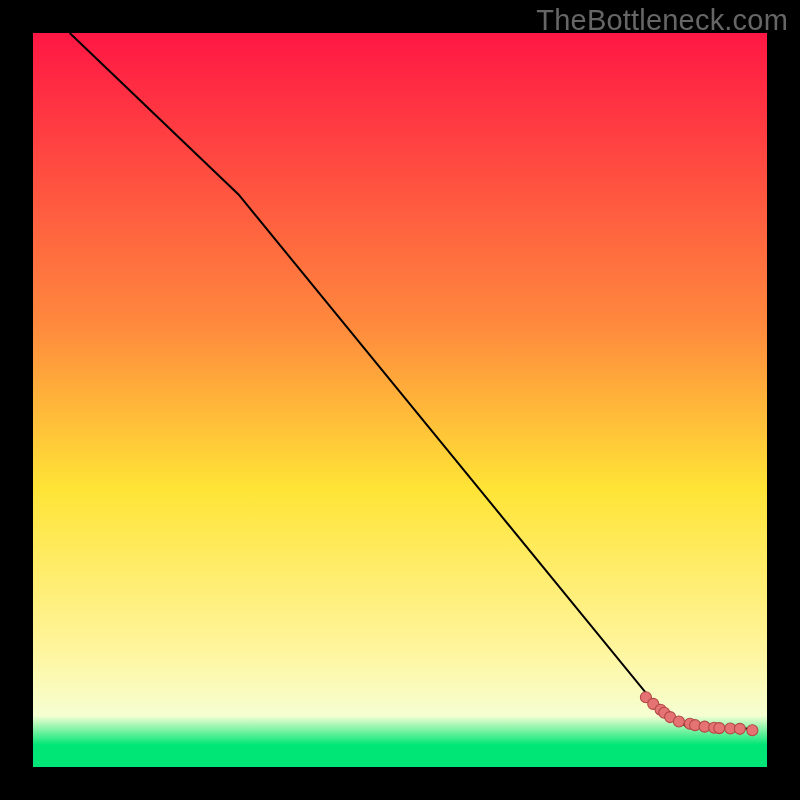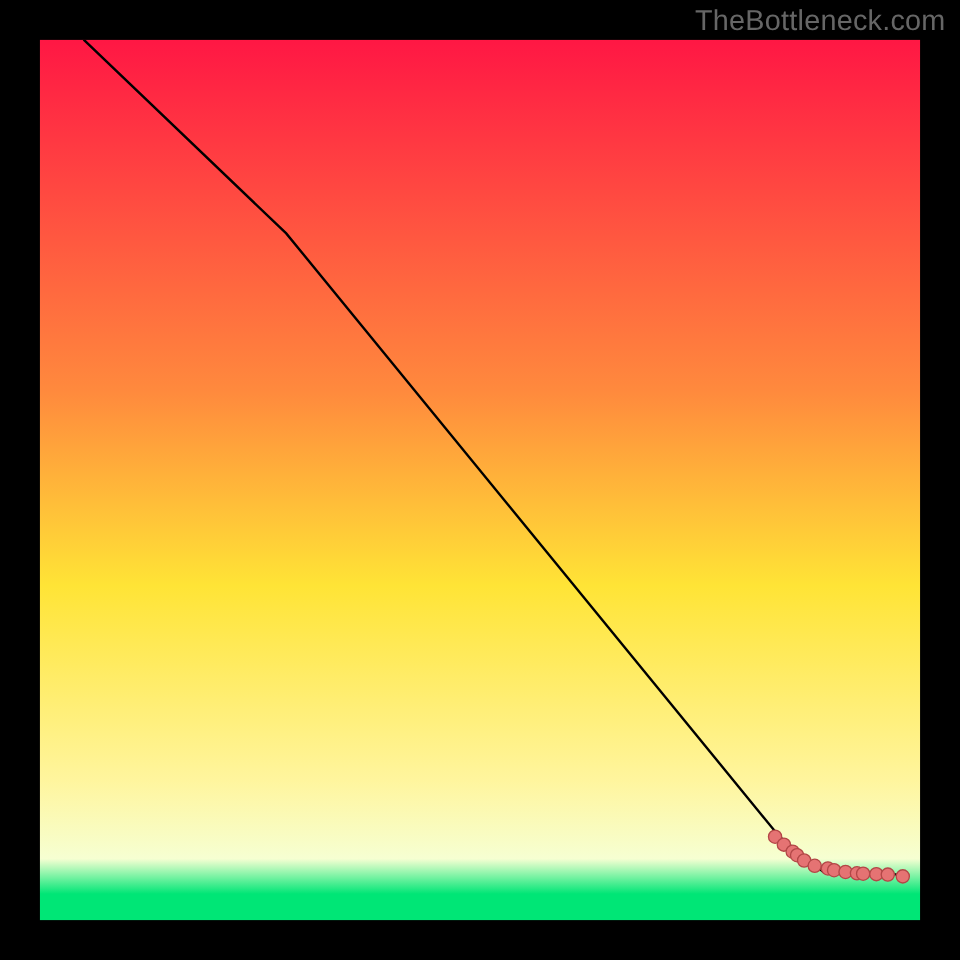--- a/index.html
+++ b/index.html
@@ -14,21 +14,21 @@
   .stage {
     position: relative;
     width: 800px;
     height: 800px;
   }
   .watermark {
     position: absolute;
     top: 4px;
     right: 12px;
     color: #666;
-    font-size: 24px;
+    font-size: 29px;
     font-weight: 400;
     letter-spacing: 0.2px;
     z-index: 10;
     user-select: none;
   }
   .plot-area {
     position: absolute;
     left: 33px;
     top: 33px;
     width: 734px;

